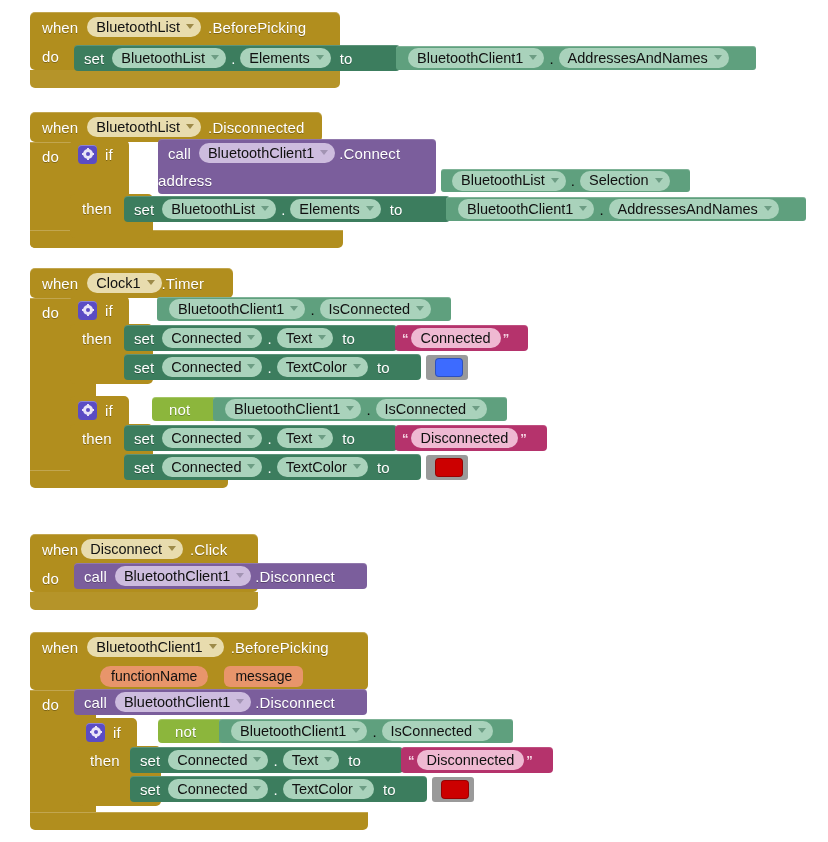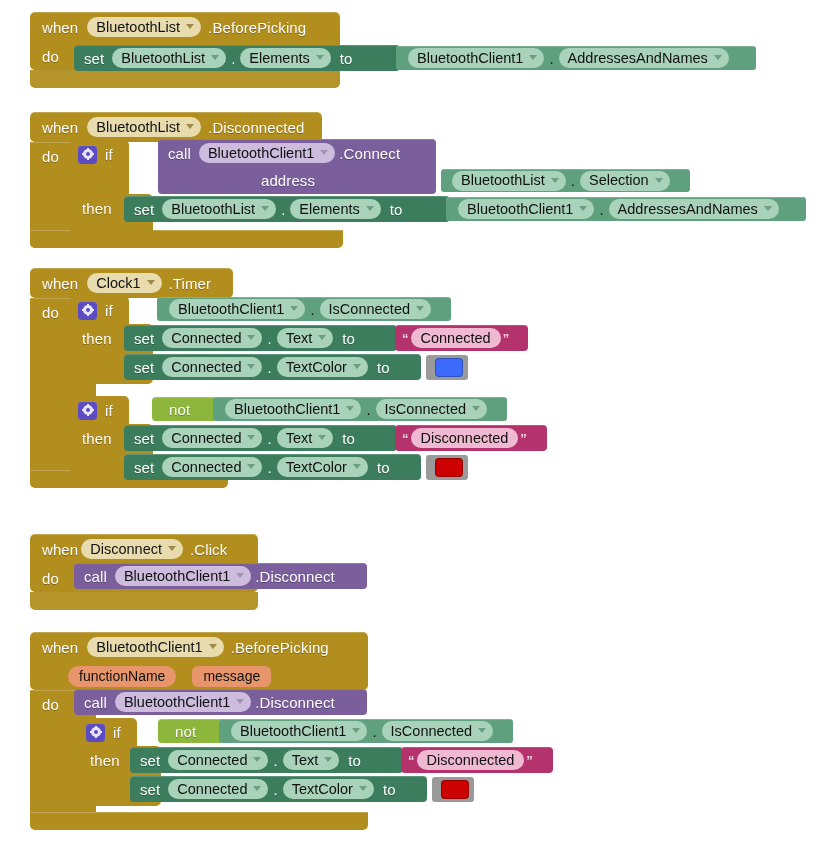--- a/index.html
+++ b/index.html
@@ -239,21 +239,21 @@
 
 <div class="blk callblk" style="left:158px; top:139px; width:278px; height:55px;">
   <div class="row" style="padding-left:10px; height:28px;">
     <span class="kw">call</span>
     <span class="pill purple" style="margin-left:8px;">
       <span>BluetoothClient1</span>
       <i class="caret on-purple"></i>
     </span>
     <span class="kw" style="margin-left:4px;">.Connect</span>
   </div>
-  <div class="row" style="height:27px; justify-content:center; padding-right:18px;">
+  <div class="row" style="height:27px; justify-content:flex-start; padding-right:18px;">
     <span class="kw">address</span>
   </div>
 </div>
 
 <div class="blk getter" style="left:441px; top:169px; width:249px; height:23px; display:flex; align-items:center; padding-left:11px; border-radius:3px;">
   <span class="pill green">
     <span>BluetoothList</span>
     <i class="caret on-green"></i>
   </span>
   <span class="dot-dark">.</span>
@@ -289,21 +289,21 @@
   </span>
 </div>
 
 <div class="blk event" style="left:30px; top:268px; width:203px; height:30px;">
   <div class="row" style="padding-left:12px; height:30px;">
     <span class="kw">when</span>
     <span class="pill gold" style="margin-left:9px;">
       <span>Clock1</span>
       <i class="caret on-gold"></i>
     </span>
-    <span class="kw" style="margin-left:7px;">.Timer</span>
+    <span class="kw" style="">.Timer</span>
   </div>
 </div>
 <div class="blk event" style="left:30px; top:298px; width:66px; height:188px; border-radius:0 0 5px 5px;">
   <div class="row" style="padding-left:12px; height:28px;">
     <span class="kw">do</span>
   </div>
 </div>
 <div class="blk event" style="left:30px; top:470px; width:198px; height:18px; border-radius:0 0 5px 5px;"></div>
 
 <div class="blk ifblk" style="left:70px; top:296px; width:59px; height:86px;">
@@ -473,21 +473,21 @@
 
 <div class="blk event" style="left:30px; top:632px; width:338px; height:58px;">
   <div class="row" style="padding-left:12px; height:30px;">
     <span class="kw">when</span>
     <span class="pill gold" style="margin-left:9px;">
       <span>BluetoothClient1</span>
       <i class="caret on-gold"></i>
     </span>
     <span class="kw" style="margin-left:7px;">.BeforePicking</span>
   </div>
-  <div class="row" style="padding-left:38px; height:28px;">
+  <div class="row" style="padding-left:38px; height:28px;margin-left:32px;">
     <span class="param">functionName</span>
     <span class="param" style="margin-left:16px;border-radius:6px;">message</span>
   </div>
 </div>
 <div class="blk event" style="left:30px; top:690px; width:66px; height:130px; border-radius:0 0 5px 5px;">
   <div class="row" style="padding-left:12px; height:28px;">
     <span class="kw">do</span>
   </div>
 </div>
 <div class="blk event" style="left:30px; top:812px; width:338px; height:18px; border-radius:0 0 5px 5px;"></div>

